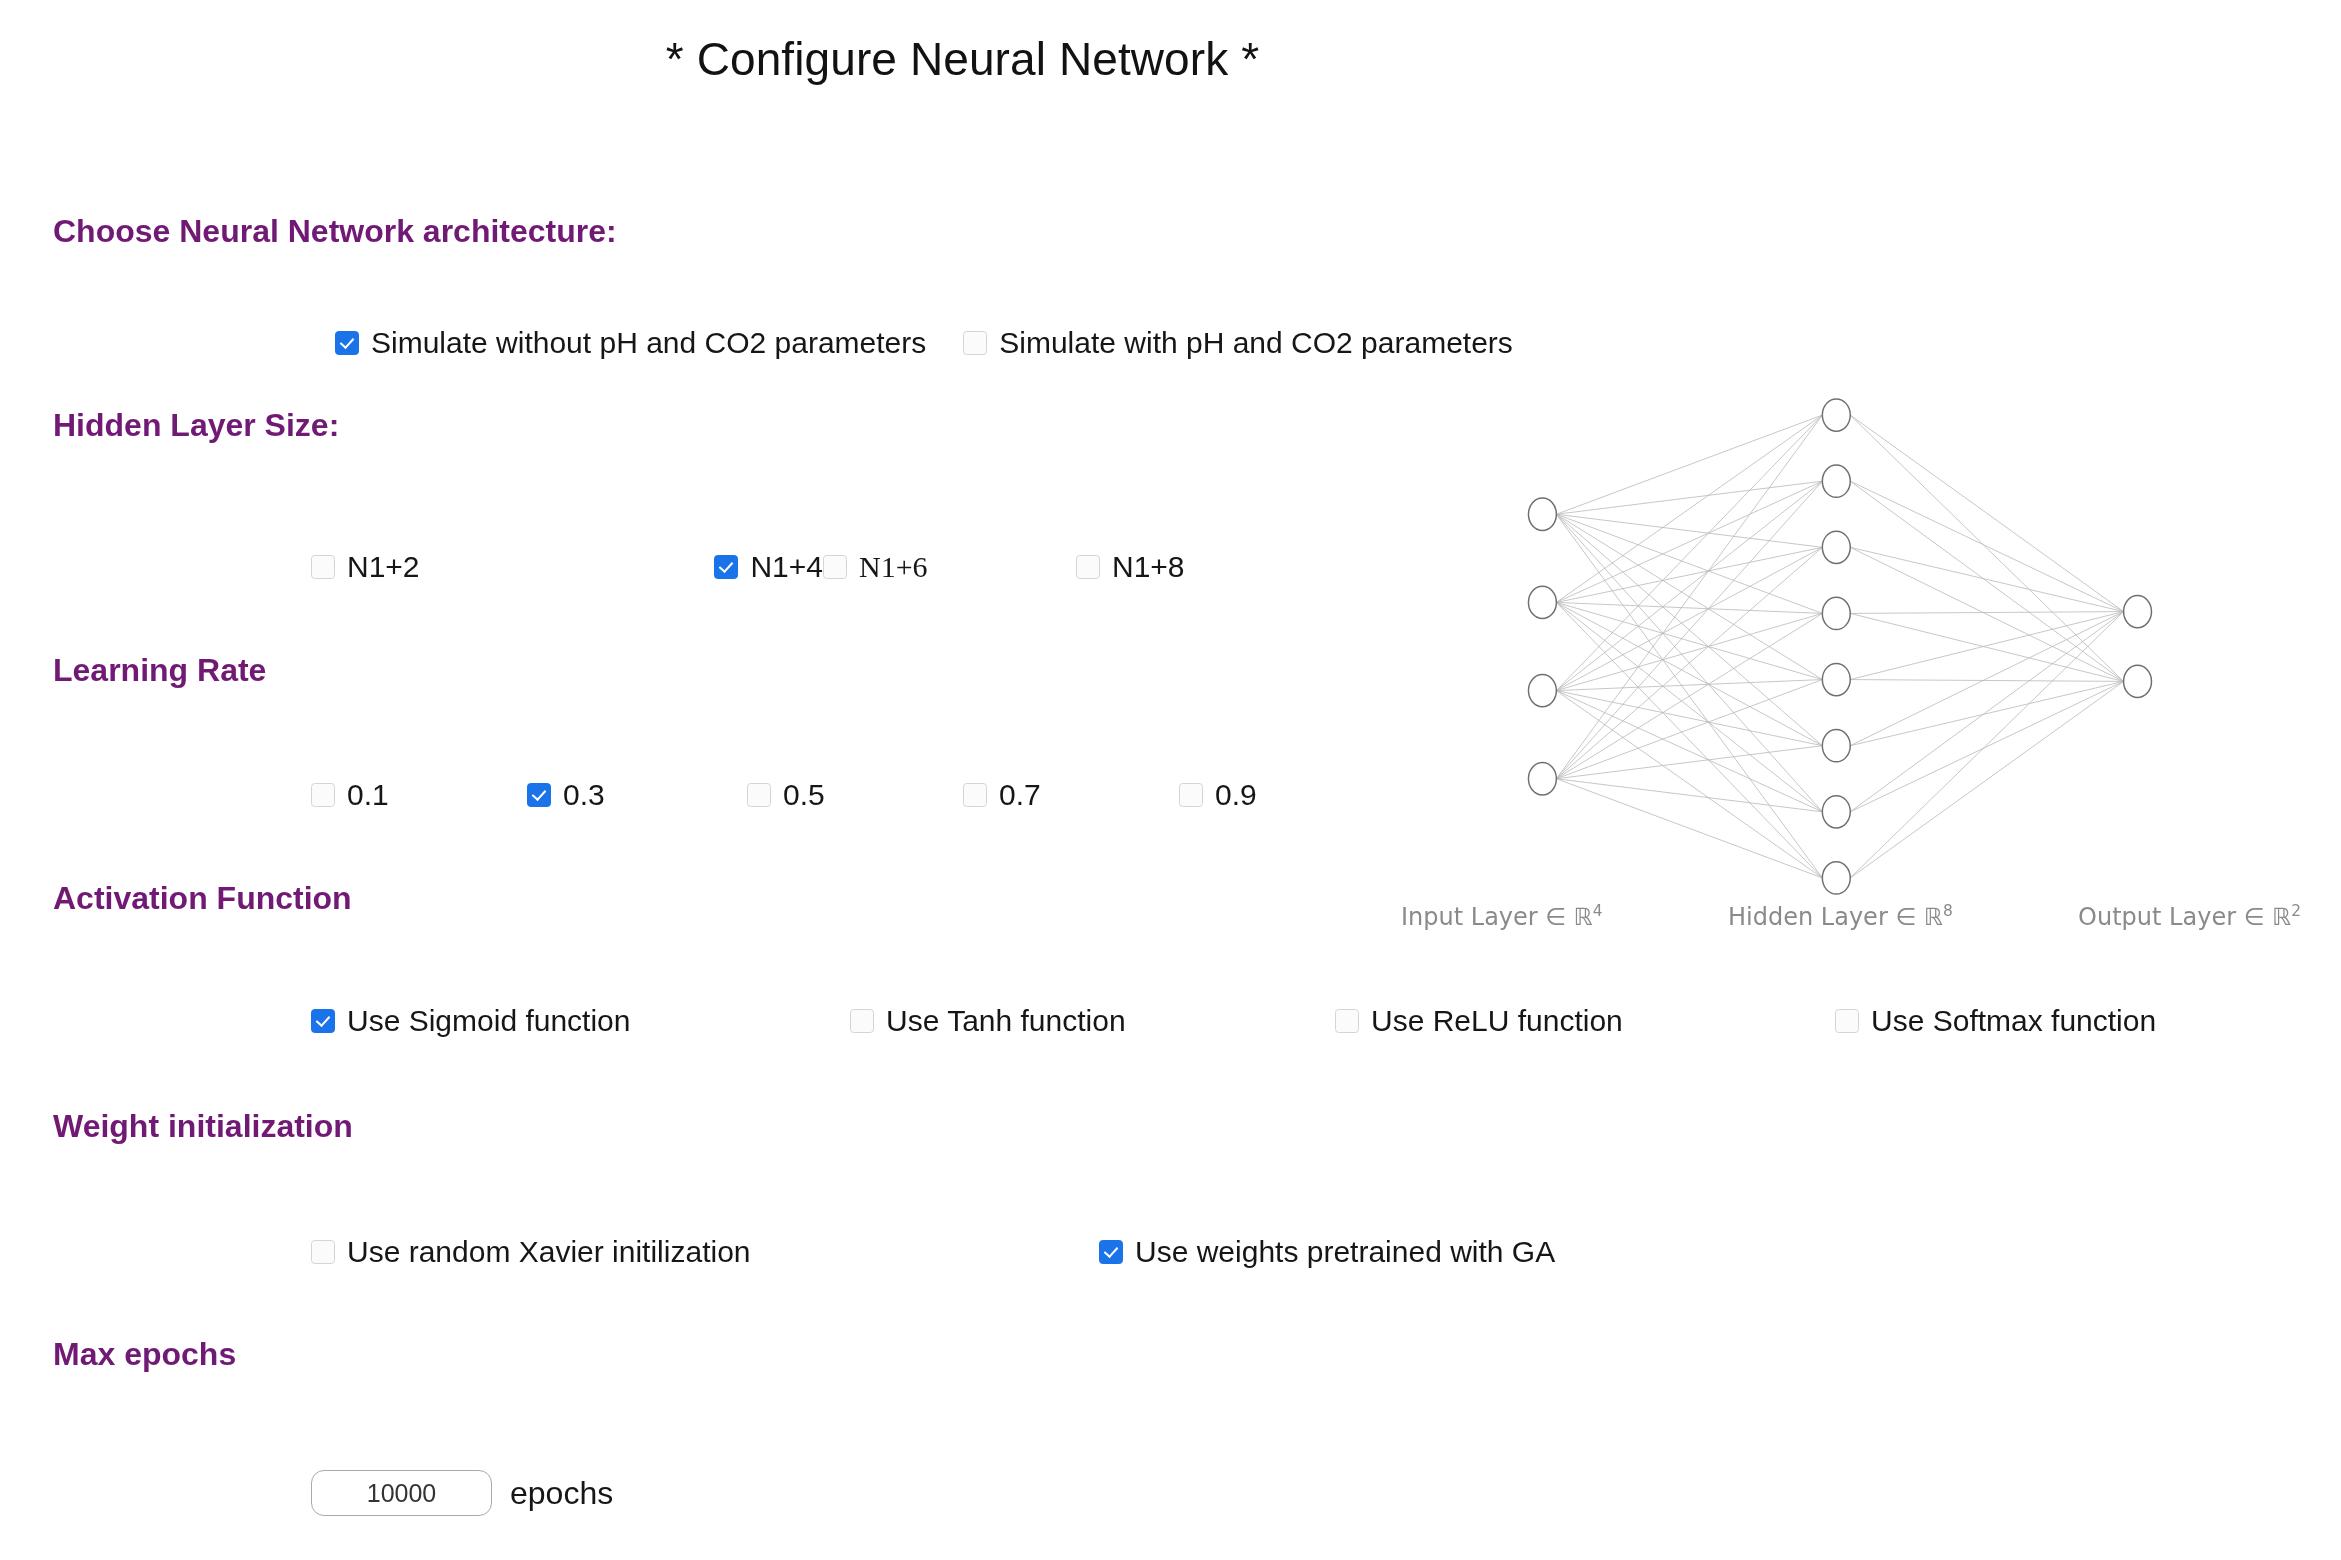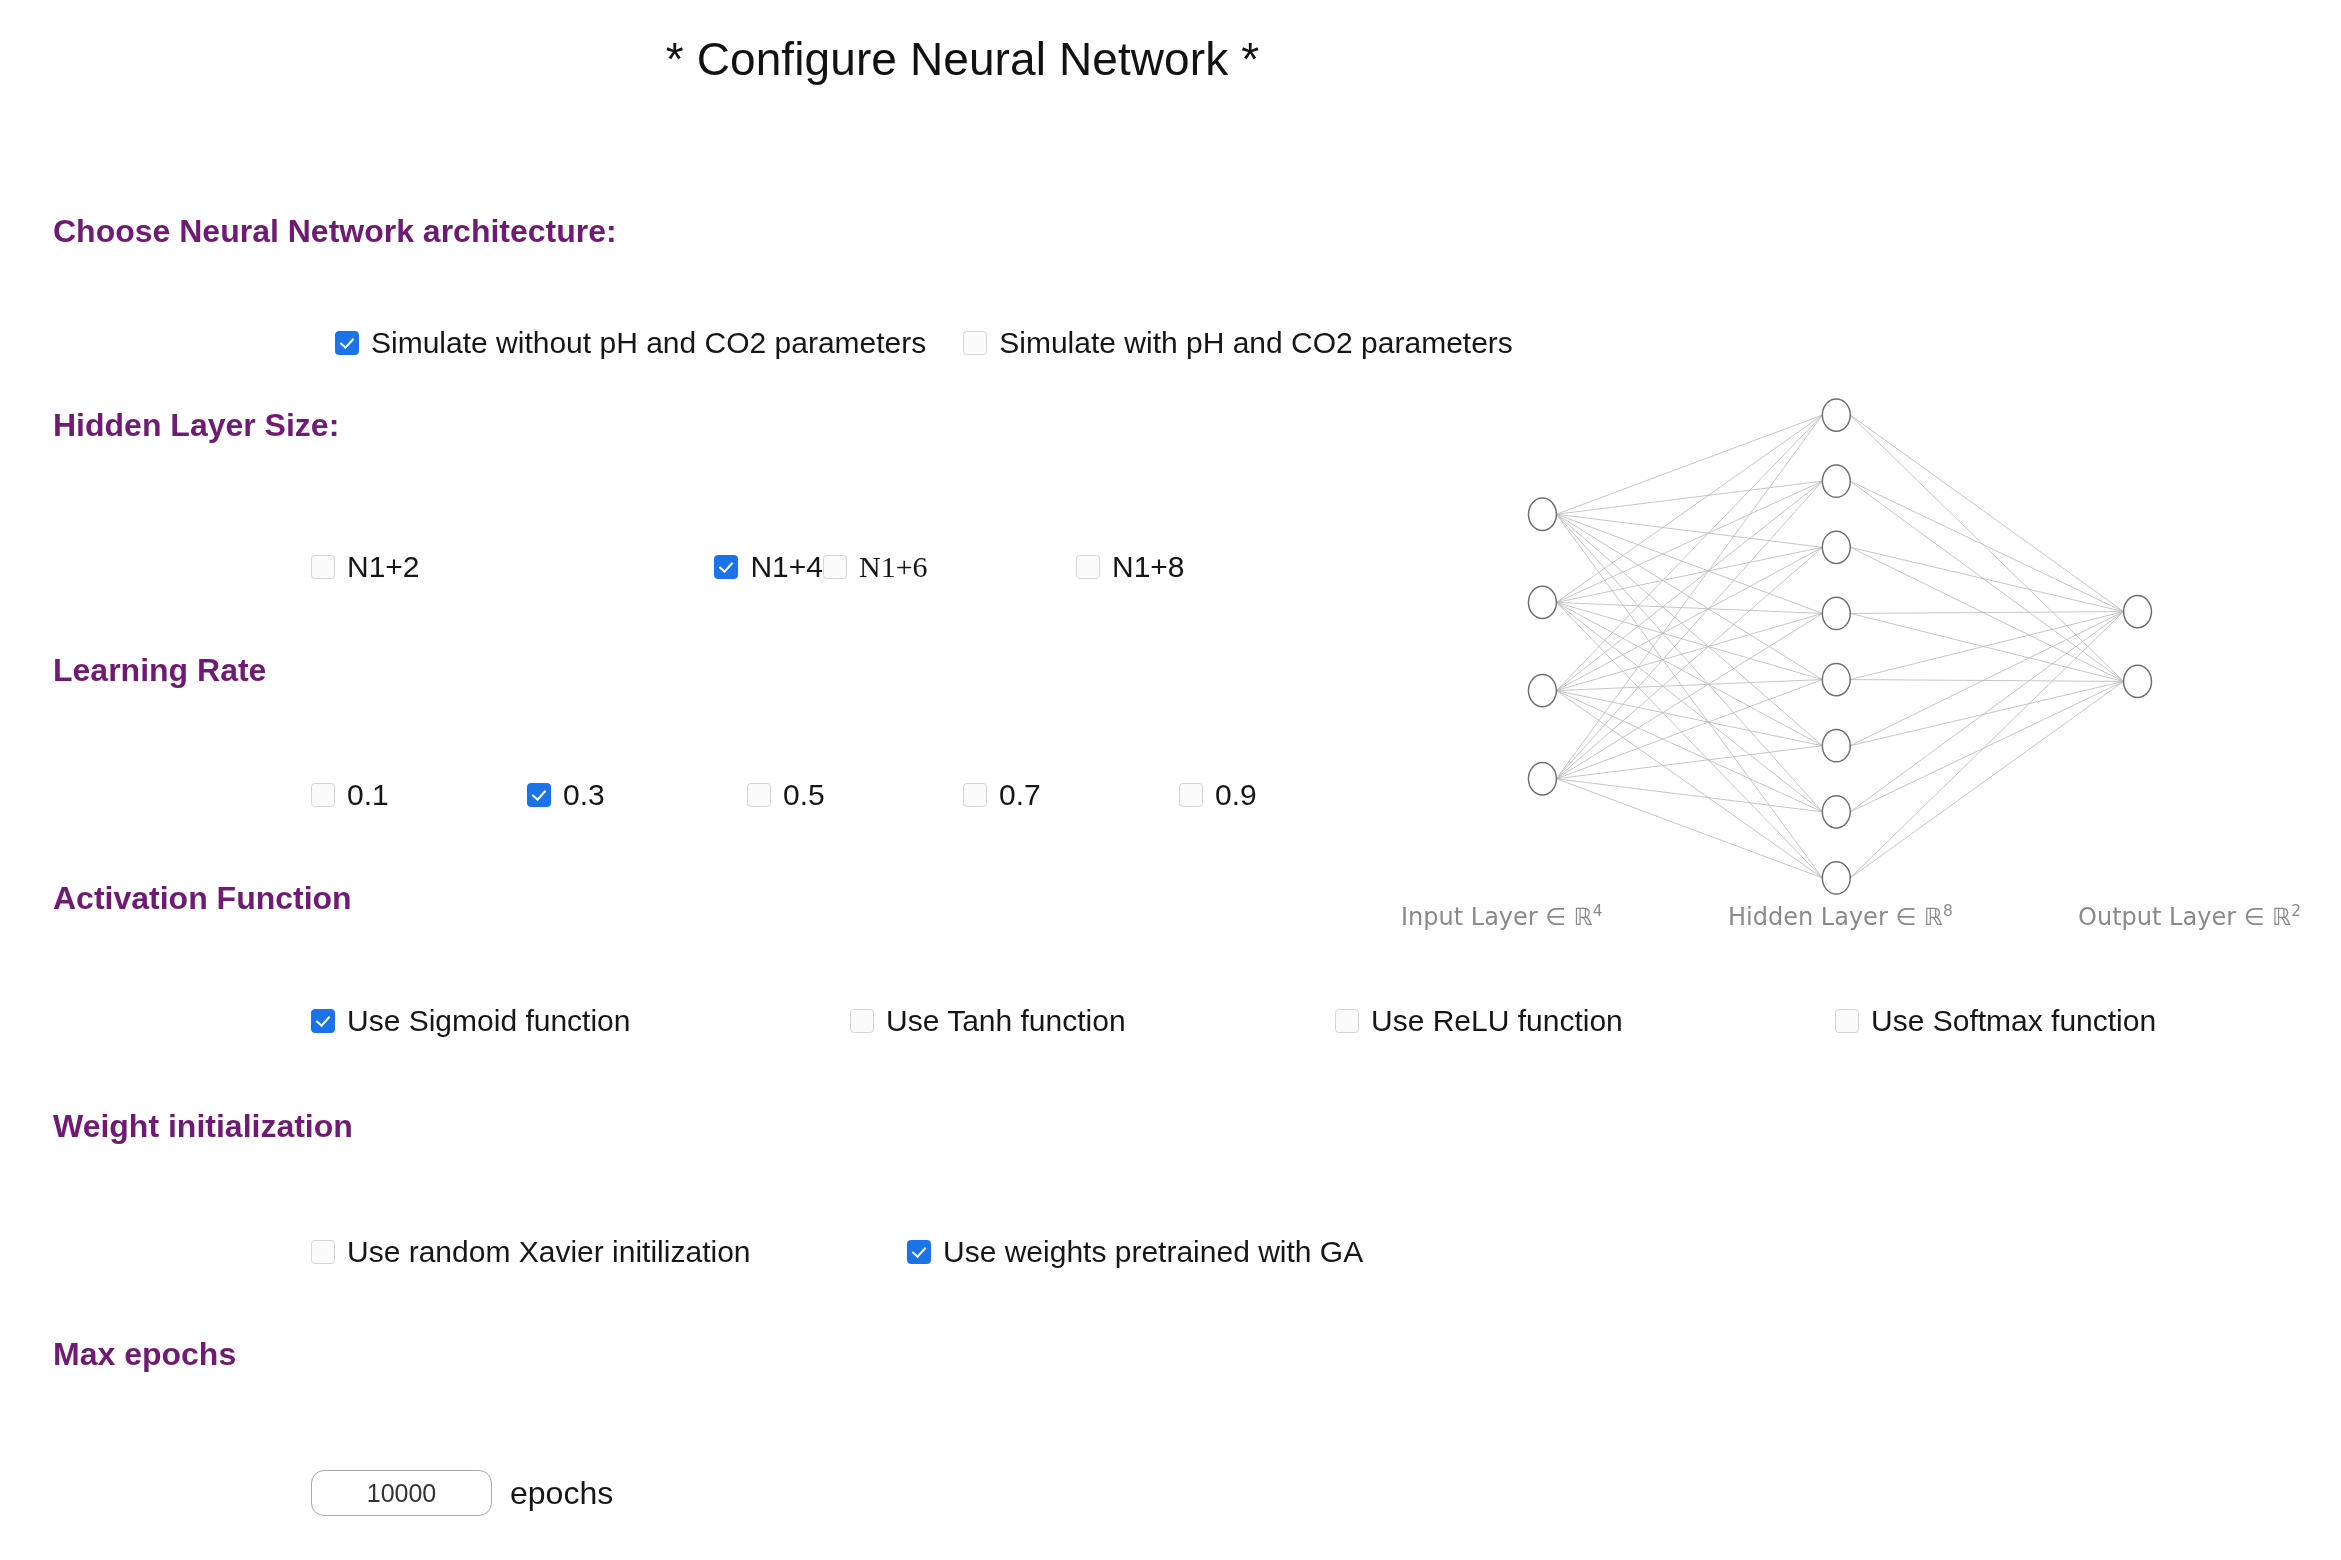--- a/index.html
+++ b/index.html
@@ -228,21 +228,21 @@
   </label>
   <label class="option">
     <span class="cb off"></span>
     <span class="option-label">Use Softmax function</span>
   </label>
 </div>
 
 <div class="section-heading" style="top:1108px;">Weight initialization</div>
 
 <div class="option-row" style="left:311px; top:1237px;">
-  <label class="option" style="width:596px;">
+  <label class="option" style="width:788px;">
     <span class="cb off"></span>
     <span class="option-label">Use random Xavier initilization</span>
   </label>
   <label class="option">
     <span class="cb on"></span>
     <span class="option-label">Use weights pretrained with GA</span>
   </label>
 </div>
 
 <div class="section-heading" style="top:1336px;">Max epochs</div>

